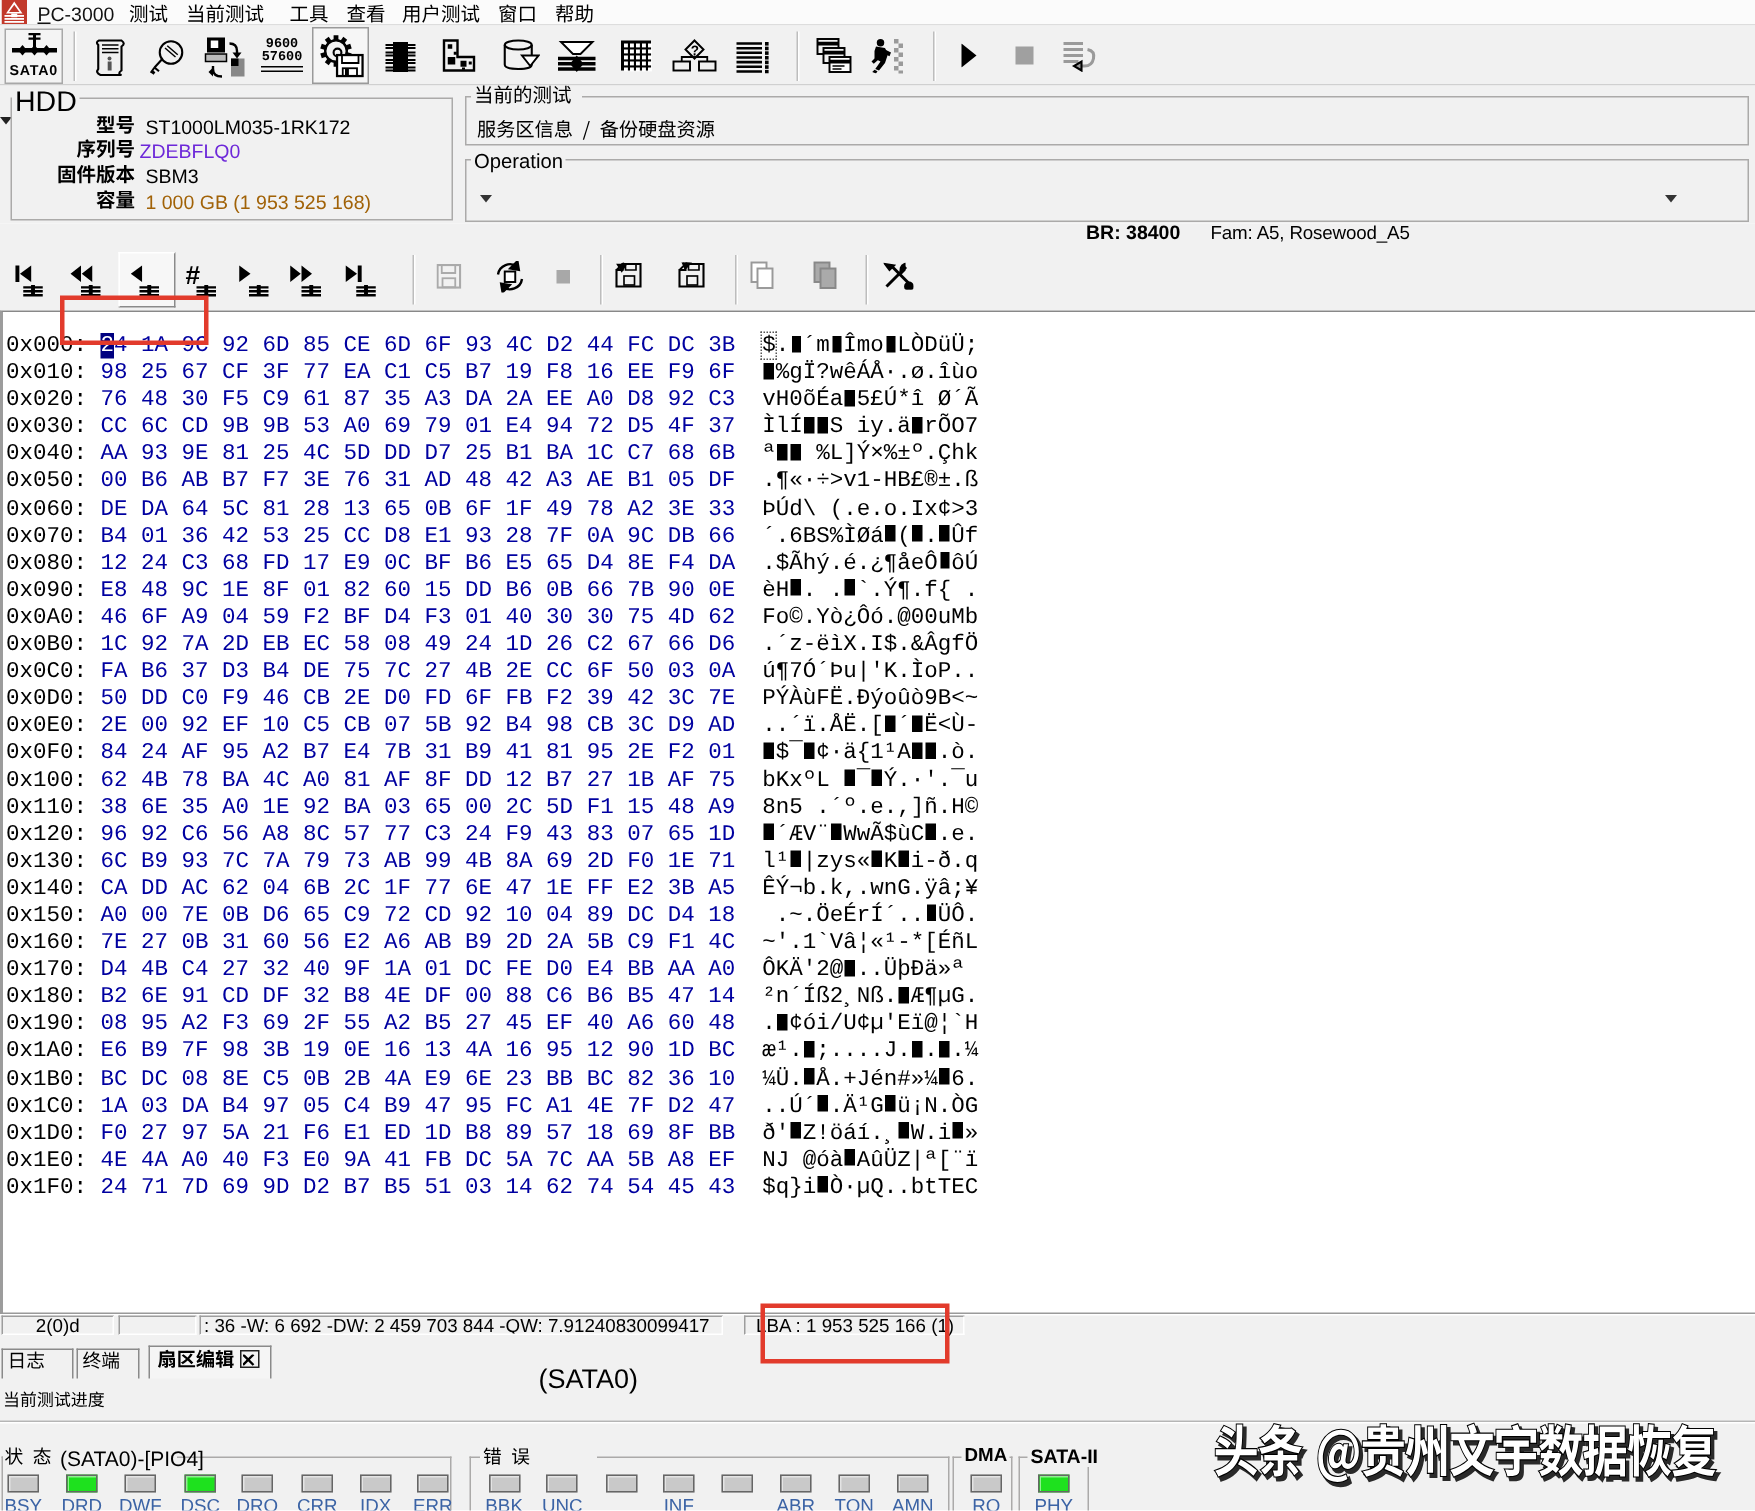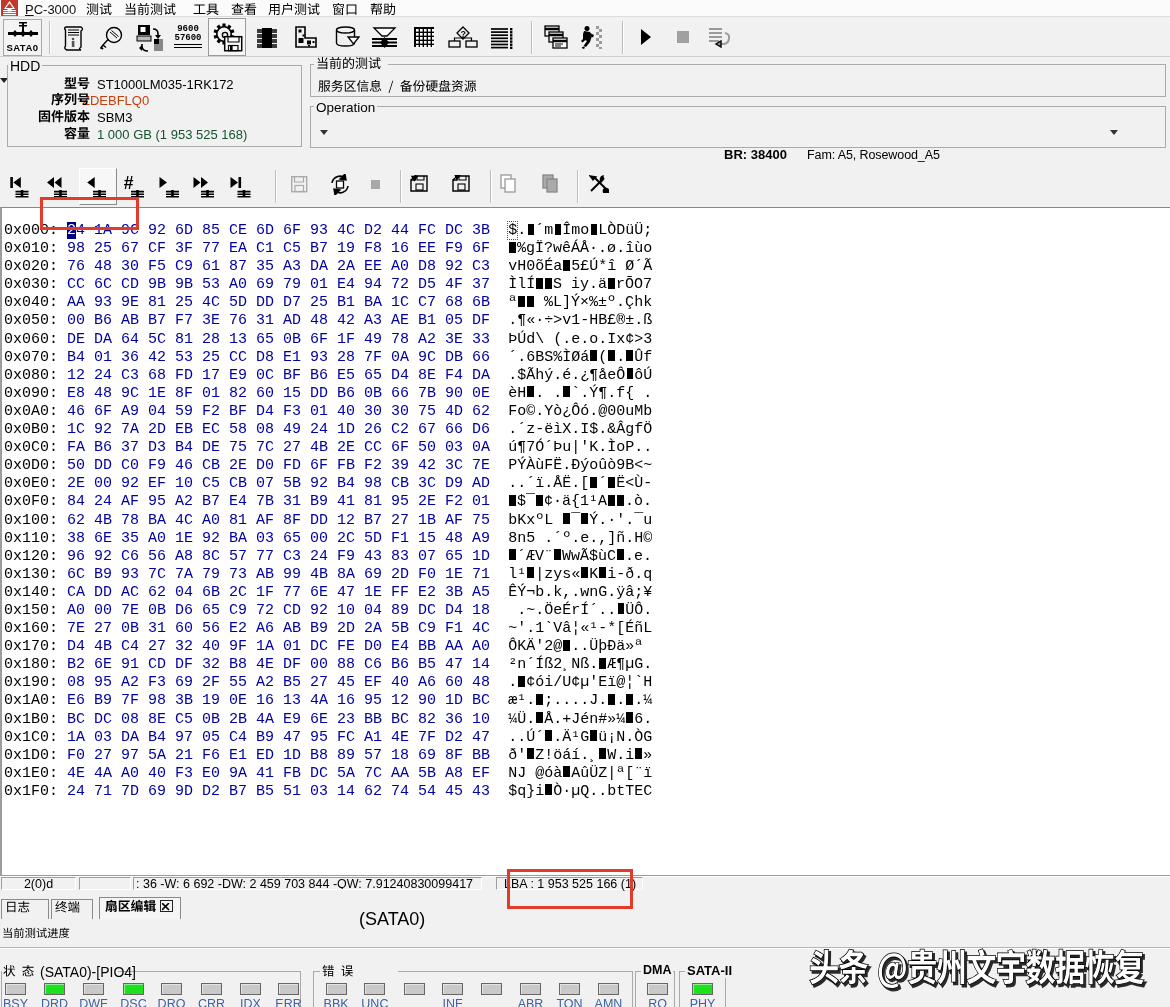--- a/index.html
+++ b/index.html
@@ -9,21 +9,21 @@
 #panels{left:0;top:57px;width:1170px;height:92px;background:#f1f1f1}
 #romrow{left:0;top:149px;width:1170px;height:17px;background:#f1f1f1}
 #tb2{left:0;top:166px;width:1170px;height:41px;background:#f1f1f1}
 #hexa{left:0;top:207px;width:1170px;height:669px;background:#fff;border-top:1px solid #888;border-left:2px solid #9c9c9c}
 pre{position:absolute;left:2px;top:14px;font-family:"Liberation Mono",monospace;font-size:15px;line-height:18.1px;color:#000}
 .hx{color:#0000a0}.ad{color:#000}.as{color:#000}
 .sel{background:#000080;color:#fff}
 .dot{outline:1px dotted #555}
 .bx{display:inline-block;width:6.3px;height:11px;background:#000;margin:0 1.35px;vertical-align:-0.5px}
 .gbox{position:absolute;border:1px solid #abaaa9}
-.glabel{position:absolute;background:#f1f1f1;padding:0 2px;font-size:14px;color:#000}
+.glabel{position:absolute;background:#f1f1f1;padding:0 2px;font-size:19px;color:#000}
 .menu{position:absolute;top:2px;font-size:13px;color:#111}
 .sep{position:absolute;width:2px;border-left:1px solid #bdbdbd;border-right:1px solid #fff}
 .cell{position:absolute;top:1px;height:13px;border:1px solid;border-color:#9d9d9d #fff #fff #9d9d9d;font-size:12.5px;color:#000}
 .led{position:absolute;width:21px;height:12px;background:#c9c9c9;border:1px solid #666;box-shadow:inset 1px 1px 0 rgba(255,255,255,.5)}
 .ledg{background:#1ee11e}
 .ltxt{position:absolute;font-size:12.5px;color:#3b63a5;text-align:center;width:40px}
 #statusbar{left:0;top:876px;width:1170px;height:16px;background:#f1f1f1;border-top:1px solid #fff;box-shadow:0 -1px 0 #9a9a9a}
 #botpan{left:0;top:947px;width:1170px;height:60px;background:#f1f1f1;border-top:1px solid #b5b5b5;box-shadow:0 1px 0 #fff inset}
 </style></head><body>
 <div id="menubar" class="abs"></div>
@@ -274,33 +274,33 @@
 <svg style="position:absolute;left:64.0px;top:73.5px;z-index:5;overflow:visible" width="32" height="21" fill="#000">
     <path transform="translate(0.0,14.0) scale(0.01300,-0.01300)" d="M611 792V452H721V792ZM794 838V411C794 398 790 395 775 395C761 393 712 393 666 395C681 366 697 320 702 290C772 290 824 292 861 308C898 326 908 354 908 409V838ZM364 709V604H279V709ZM148 243V134H438V54H46V-57H951V54H561V134H851V243H561V322H476V498H569V604H476V709H547V814H90V709H169V604H56V498H157C142 448 108 400 35 362C56 345 97 301 113 278C213 333 255 415 271 498H364V305H438V243Z"></path>
     <path transform="translate(13.0,14.0) scale(0.01300,-0.01300)" d="M292 710H700V617H292ZM172 815V513H828V815ZM53 450V342H241C221 276 197 207 176 158H689C676 86 661 46 642 32C629 24 616 23 594 23C563 23 489 24 422 30C444 -2 462 -50 464 -84C533 -88 599 -87 637 -85C684 -82 717 -75 747 -47C783 -13 807 62 827 217C830 233 833 267 833 267H352L376 342H943V450Z"></path>
   </svg>
 <div class="abs" style="left:97px;top:76.5px;font-size:13px;color:#000">ST1000LM035-1RK172</div>
 <svg style="position:absolute;left:51.0px;top:90.0px;z-index:5;overflow:visible" width="45" height="21" fill="#000">
     <path transform="translate(0.0,14.0) scale(0.01300,-0.01300)" d="M370 406C417 385 473 358 524 332H252V231H525V35C525 22 520 18 500 18C482 17 409 18 350 20C366 -11 384 -57 389 -90C476 -90 540 -91 586 -74C633 -58 646 -28 646 32V231H789C769 196 747 162 728 136L824 92C867 147 917 230 957 304L871 339L852 332H713L721 340L672 367C750 415 824 477 881 535L805 594L778 588H299V493H678C646 465 610 437 574 416C528 437 481 457 442 473ZM459 826 490 747H109V474C109 326 103 116 19 -27C47 -40 99 -74 120 -94C211 63 226 310 226 473V636H957V747H628C615 780 595 824 578 858Z"></path>
     <path transform="translate(13.0,14.0) scale(0.01300,-0.01300)" d="M617 743V167H735V743ZM824 840V50C824 34 818 29 801 29C784 28 729 28 679 30C695 -2 712 -53 717 -85C799 -86 855 -82 893 -64C931 -45 944 -14 944 51V840ZM173 283C210 252 258 210 291 177C230 98 152 39 60 4C85 -20 116 -67 132 -98C362 9 506 211 554 563L479 585L458 582H275C285 617 295 653 303 689H572V804H48V689H182C151 553 101 428 29 348C55 329 102 287 120 265C166 320 205 391 237 472H422C406 402 384 339 356 282C323 311 276 348 242 374Z"></path>
     <path transform="translate(26.0,14.0) scale(0.01300,-0.01300)" d="M292 710H700V617H292ZM172 815V513H828V815ZM53 450V342H241C221 276 197 207 176 158H689C676 86 661 46 642 32C629 24 616 23 594 23C563 23 489 24 422 30C444 -2 462 -50 464 -84C533 -88 599 -87 637 -85C684 -82 717 -75 747 -47C783 -13 807 62 827 217C830 233 833 267 833 267H352L376 342H943V450Z"></path>
   </svg>
-<div class="abs" style="left:82px;top:93.0px;font-size:13px;color:#c2410c">ZDEBFLQ0</div>
+<div class="abs" style="left:93px;top:93.0px;font-size:13px;color:#6d28d9">ZDEBFLQ0</div>
 <svg style="position:absolute;left:38.0px;top:106.5px;z-index:5;overflow:visible" width="58" height="21" fill="#000">
     <path transform="translate(0.0,14.0) scale(0.01300,-0.01300)" d="M389 304H611V217H389ZM285 393V128H722V393H555V474H764V570H555V666H442V570H239V474H442V393ZM75 806V-92H195V-48H803V-92H928V806ZM195 63V695H803V63Z"></path>
     <path transform="translate(13.0,14.0) scale(0.01300,-0.01300)" d="M316 365V248H587V-89H708V248H966V365H708V538H918V656H708V837H587V656H505C515 694 525 732 533 771L417 794C395 672 353 544 299 465C328 453 379 425 403 408C425 444 446 489 465 538H587V365ZM242 846C192 703 107 560 18 470C39 440 72 375 83 345C103 367 123 391 143 417V-88H257V595C295 665 329 738 356 810Z"></path>
     <path transform="translate(26.0,14.0) scale(0.01300,-0.01300)" d="M90 823V436C90 293 83 101 24 -20C49 -36 89 -72 108 -94C164 0 186 132 195 263H286V-87H395V368H199L200 436V480H445V585H376V850H268V585H200V823ZM823 465C807 383 784 309 752 245C718 312 692 386 673 465ZM477 790V453C477 309 468 100 395 -33C423 -47 468 -80 490 -100C507 -71 522 -39 534 -6C556 -29 582 -68 596 -94C656 -60 709 -17 754 36C793 -16 838 -60 891 -94C910 -63 946 -19 972 2C914 34 864 78 822 132C886 242 928 382 947 559L876 577L856 574H591V692C718 701 854 716 963 740L896 845C787 819 624 799 477 790ZM689 141C647 86 597 42 539 12C579 136 589 286 591 412C615 313 647 221 689 141Z"></path>
     <path transform="translate(39.0,14.0) scale(0.01300,-0.01300)" d="M436 533V202H251C323 296 384 410 429 533ZM563 533H567C612 411 671 296 743 202H563ZM436 849V655H59V533H306C243 381 141 237 24 157C52 134 91 90 112 60C152 91 190 128 225 170V80H436V-90H563V80H771V167C804 128 839 93 877 64C898 98 941 145 972 170C855 249 753 386 690 533H943V655H563V849Z"></path>
   </svg>
 <div class="abs" style="left:97px;top:109.5px;font-size:13px;color:#000">SBM3</div>
 <svg style="position:absolute;left:64.0px;top:123.5px;z-index:5;overflow:visible" width="32" height="21" fill="#000">
     <path transform="translate(0.0,14.0) scale(0.01300,-0.01300)" d="M318 641C268 572 179 508 91 469C115 447 155 399 173 376C266 428 367 513 430 603ZM561 571C648 517 757 435 807 380L895 457C840 512 727 589 643 639ZM479 549C387 395 214 282 28 220C56 194 86 152 103 123C140 138 175 154 210 172V-90H327V-62H671V-88H794V184C827 167 861 151 896 135C911 170 943 209 971 235C814 291 680 362 567 479L583 504ZM327 44V150H671V44ZM348 256C405 297 458 344 504 397C557 342 613 296 672 256ZM413 834C423 814 432 792 441 770H71V553H189V661H807V553H929V770H582C570 800 554 834 539 861Z"></path>
     <path transform="translate(13.0,14.0) scale(0.01300,-0.01300)" d="M288 666H704V632H288ZM288 758H704V724H288ZM173 819V571H825V819ZM46 541V455H957V541ZM267 267H441V232H267ZM557 267H732V232H557ZM267 362H441V327H267ZM557 362H732V327H557ZM44 22V-65H959V22H557V59H869V135H557V168H850V425H155V168H441V135H134V59H441V22Z"></path>
   </svg>
-<div class="abs" style="left:97px;top:126.5px;font-size:13px;color:#14532d">1 000 GB (1 953 525 168)</div>
+<div class="abs" style="left:97px;top:126.5px;font-size:13px;color:#a16207">1 000 GB (1 953 525 168)</div>
 <div class="gbox" style="left:310px;top:64px;width:856px;height:33px"></div>
 <div class="glabel" style="left:314px;top:57.5px;width:74px;height:13px"></div>
 <svg style="position:absolute;left:316.0px;top:54.0px;z-index:5;overflow:visible" width="71" height="21" fill="#000">
     <path transform="translate(0.0,14.0) scale(0.01300,-0.01300)" d="M121 769C174 698 228 601 250 536L322 569C299 632 244 726 189 796ZM801 805C772 728 716 622 673 555L738 530C783 594 839 693 882 778ZM115 38V-37H790V-81H869V486H540V840H458V486H135V411H790V266H168V194H790V38Z"></path>
     <path transform="translate(13.0,14.0) scale(0.01300,-0.01300)" d="M604 514V104H674V514ZM807 544V14C807 -1 802 -5 786 -5C769 -6 715 -6 654 -4C665 -24 677 -56 681 -76C758 -77 809 -75 839 -63C870 -51 881 -30 881 13V544ZM723 845C701 796 663 730 629 682H329L378 700C359 740 316 799 278 841L208 816C244 775 281 721 300 682H53V613H947V682H714C743 723 775 773 803 819ZM409 301V200H187V301ZM409 360H187V459H409ZM116 523V-75H187V141H409V7C409 -6 405 -10 391 -10C378 -11 332 -11 281 -9C291 -28 302 -57 307 -76C374 -76 419 -75 446 -63C474 -52 482 -32 482 6V523Z"></path>
     <path transform="translate(26.0,14.0) scale(0.01300,-0.01300)" d="M552 423C607 350 675 250 705 189L769 229C736 288 667 385 610 456ZM240 842C232 794 215 728 199 679H87V-54H156V25H435V679H268C285 722 304 778 321 828ZM156 612H366V401H156ZM156 93V335H366V93ZM598 844C566 706 512 568 443 479C461 469 492 448 506 436C540 484 572 545 600 613H856C844 212 828 58 796 24C784 10 773 7 753 7C730 7 670 8 604 13C618 -6 627 -38 629 -59C685 -62 744 -64 778 -61C814 -57 836 -49 859 -19C899 30 913 185 928 644C929 654 929 682 929 682H627C643 729 658 779 670 828Z"></path>
     <path transform="translate(39.0,14.0) scale(0.01300,-0.01300)" d="M486 92C537 42 596 -28 624 -73L673 -39C644 4 584 72 533 121ZM312 782V154H371V724H588V157H649V782ZM867 827V7C867 -8 861 -13 847 -13C833 -14 786 -14 733 -13C742 -31 752 -60 755 -76C825 -77 868 -75 894 -64C919 -53 929 -34 929 7V827ZM730 750V151H790V750ZM446 653V299C446 178 426 53 259 -32C270 -41 289 -66 296 -78C476 13 504 164 504 298V653ZM81 776C137 745 209 697 243 665L289 726C253 756 180 800 126 829ZM38 506C93 475 166 430 202 400L247 460C209 489 135 532 81 560ZM58 -27 126 -67C168 25 218 148 254 253L194 292C154 180 98 50 58 -27Z"></path>
     <path transform="translate(52.0,14.0) scale(0.01300,-0.01300)" d="M120 775C171 731 235 667 265 626L317 678C287 718 222 778 170 821ZM777 796C819 752 865 691 885 651L940 688C918 727 871 785 829 828ZM50 526V454H189V94C189 51 159 22 141 11C154 -4 172 -36 179 -54C194 -36 221 -18 392 97C385 112 376 141 371 161L260 89V526ZM671 835 677 632H346V560H680C698 183 745 -74 869 -77C907 -77 947 -35 967 134C953 140 921 160 907 175C901 77 889 21 871 21C809 24 770 251 754 560H959V632H751C749 697 747 765 747 835ZM360 61 381 -10C465 15 574 47 679 78L669 145L552 112V344H646V414H378V344H483V93Z"></path>
   </svg>
 <svg style="position:absolute;left:318.0px;top:76.7px;z-index:5;overflow:visible" width="164" height="21" fill="#000">

